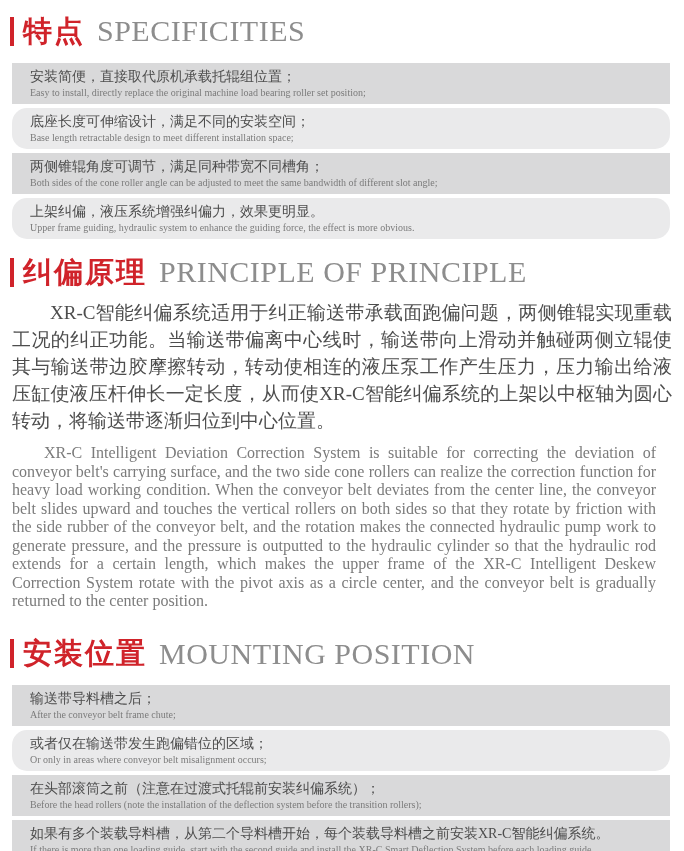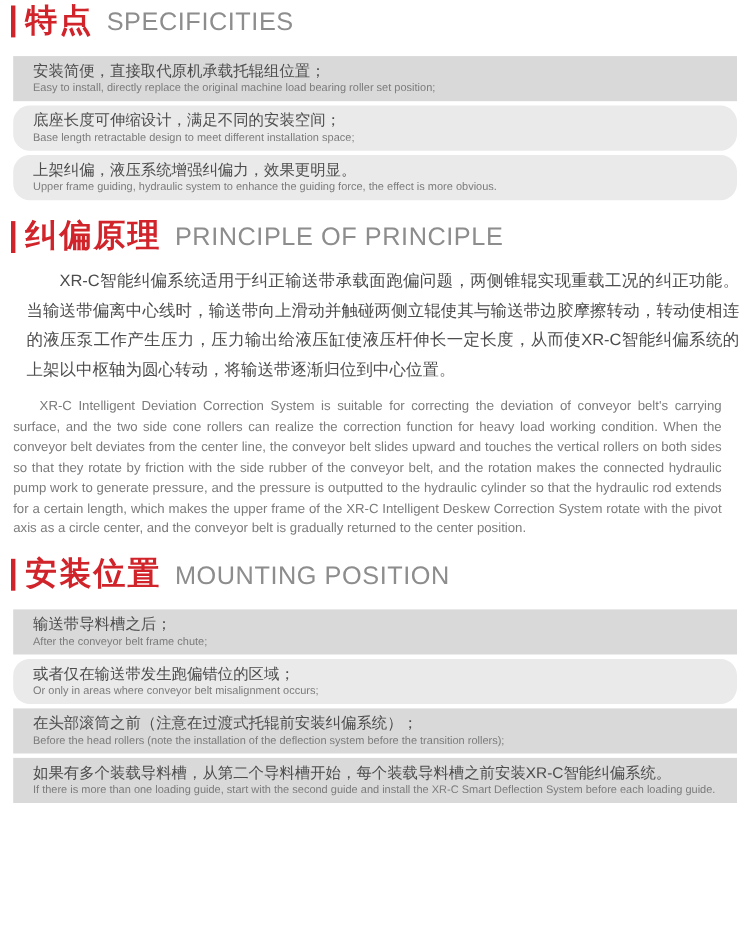--- a/index.html
+++ b/index.html
@@ -8,21 +8,22 @@
     background: #ffffff;
     font-family: "Liberation Sans", "DejaVu Sans", sans-serif;
   }
   .page {
     position: relative;
     width: 684px;
     height: 851px;
     background: #ffffff;
     overflow: hidden;
     box-sizing: border-box;
-    padding-top: 0;
+    padding-top: 12px;
+    font-family: Liberation Serif, serif;
   }
   
   .sec-header {
     display: flex;
     align-items: center;
     margin: 0 14px 0 10px;
     height: 38px;
   }
   .sec-header .red-bar {
     width: 4px;
@@ -33,21 +34,21 @@
   }
   .sec-header .title-zh {
     font-size: 29px;
     line-height: 29px;
     font-weight: bold;
     letter-spacing: 2px;
     color: var(--accent-red, #d0232a);
     margin: 0;
   }
   .sec-header .title-en {
-    font-size: 23px;
+    font-size: 30px;
     line-height: 26px;
     color: var(--title-gray, #8d8d8d);
     margin-left: 12px;
     letter-spacing: 0.5px;
     white-space: nowrap;
   }
   
   .rows {
     margin: 13px 14px 0 12px;
   }
@@ -66,37 +67,37 @@
     white-space: nowrap;
   }
   .row .en {
     margin: 0;
     font-size: 10px;
     line-height: 14px;
     color: var(--text-en, #7b7b7b);
   }
   
   .para-zh {
-    margin: 8px 12px 0 24px;
-    font-size: 15px;
+    margin: 8px 12px 0 12px;
+    font-size: 19px;
     line-height: 27px;
     color: var(--text-zh, #4d4d4d);
     text-align: justify;
     text-indent: 2em;
   }
   .para-en {
     margin: 10px 28px 0 12px;
-    font-size: 12px;
+    font-size: 16px;
     line-height: 18.5px;
     color: var(--text-en, #7b7b7b);
     text-align: justify;
     text-indent: 2em;
   }
   .sec-header.mt-principle { margin-top: 14px; }
-  .sec-header.mt-mounting  { margin-top: 14px; }
+  .sec-header.mt-mounting  { margin-top: 24px; }
   .rows.mounting { margin-top: 12px; }
 </style>
 </head>
 <body>
 
 <div class="page">
 
   <header class="sec-header">
     <span class="red-bar"></span>
     <h1 class="title-zh">特点</h1>
@@ -104,20 +105,24 @@
   </header>
 
   <div class="rows">
     <div class="row dark">
       <p class="zh">安装简便，直接取代原机承载托辊组位置；</p>
       <p class="en">Easy to install, directly replace the original machine load bearing roller set position;</p>
     </div>
     <div class="row light">
       <p class="zh">底座长度可伸缩设计，满足不同的安装空间；</p>
       <p class="en">Base length retractable design to meet different installation space;</p>
+    </div>
+    <div class="row dark">
+      <p class="zh">两侧锥辊角度可调节，满足同种带宽不同槽角；</p>
+      <p class="en">Both sides of the cone roller angle can be adjusted to meet the same bandwidth of different slot angle;</p>
     </div>
     <div class="row light">
       <p class="zh">上架纠偏，液压系统增强纠偏力，效果更明显。</p>
       <p class="en">Upper frame guiding, hydraulic system to enhance the guiding force, the effect is more obvious.</p>
     </div>
   </div>
 
   <header class="sec-header mt-principle">
     <span class="red-bar"></span>
     <h1 class="title-zh">纠偏原理</h1>

